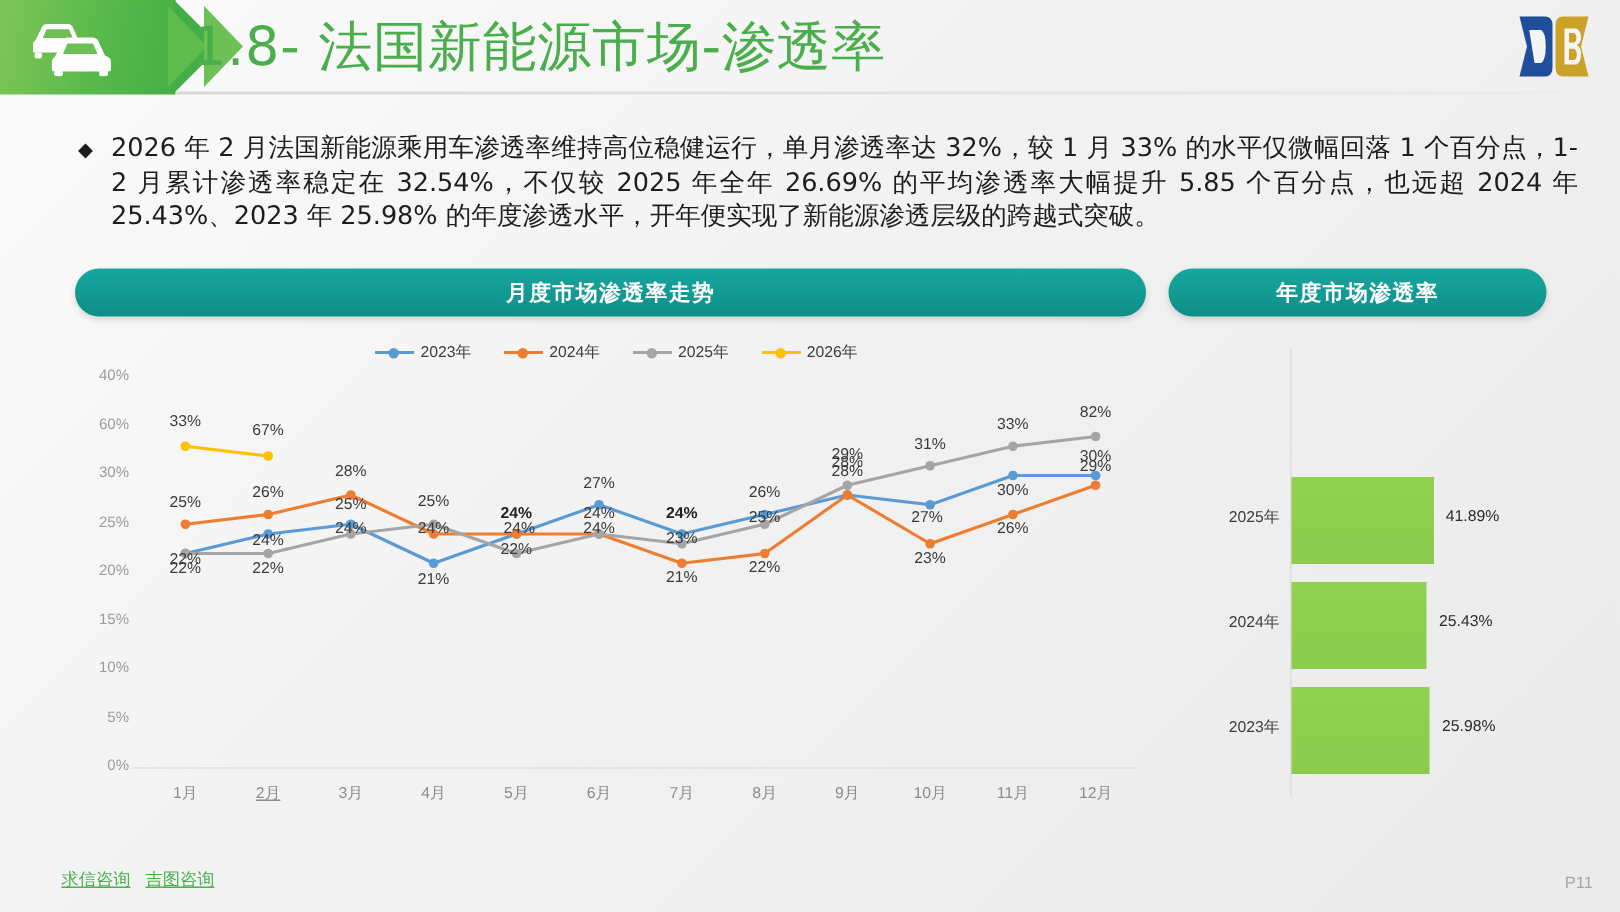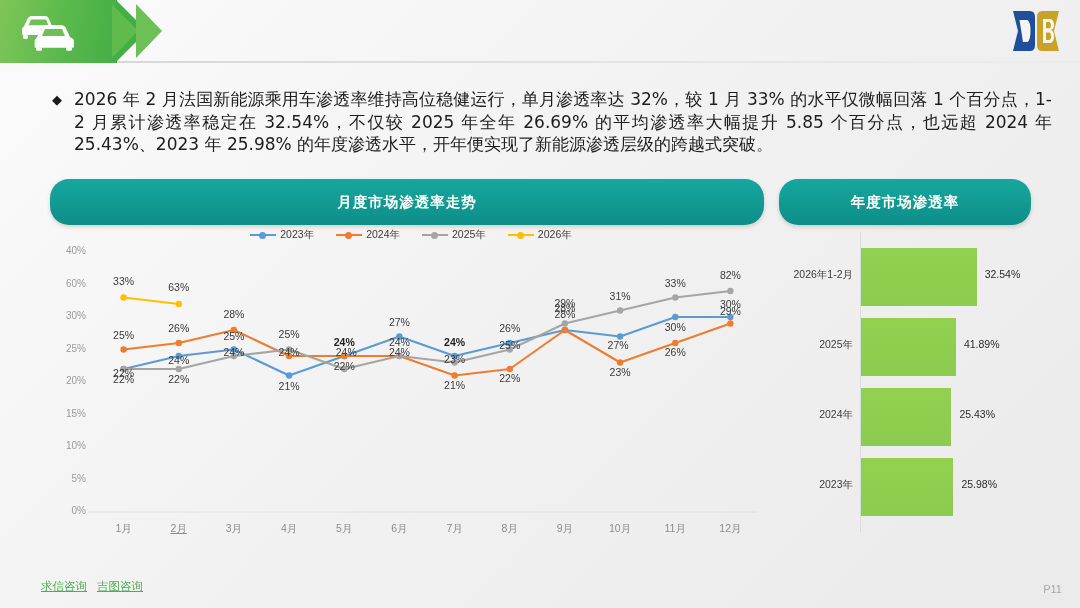--- a/index.html
+++ b/index.html
@@ -40,21 +40,21 @@
   
   .summary { position:absolute; left:52px; top:88px; width:1000px; display:flex; gap:12px; }
   .bullet { color:#1b1b1b; font-size:13px; line-height:22px; flex:0 0 auto; padding-top:1px; }
   .summary-text {
     font-size:17px; line-height:22.5px; color:#1d1d1d; text-align:justify;
     font-family:"DejaVu Sans","Liberation Sans",sans-serif;
   }
 
   
   .ptitle {
-    position:absolute; height:46px; border-radius:19px;
+    position:absolute; height:32px; border-radius:19px;
     background:linear-gradient(180deg,#16a79e 0%,#0e8e88 100%);
     color:#fff; font-size:14.5px; font-weight:bold; letter-spacing:1px;
     display:flex; align-items:center; justify-content:center;
     box-shadow:0 2px 4px rgba(0,0,0,.15);
     font-family:"DejaVu Sans","Liberation Sans",sans-serif;
   }
   .ptitle-left  { left:50px;  top:179px; width:714px; }
   .ptitle-right { left:779px; top:179px; width:252px; }
 
   
@@ -105,20 +105,21 @@
       <g fill="#ffffff">
         <path d="M19 24 L23.5 14.5 Q24.7 12 27.6 12 L43.5 12 Q46.4 12 47.6 14.5 L52 24 L54.3 25.2 Q56 26 56 28.2 L56 33.5 Q56 34.7 54.6 34.7 L18 34.7 Q16.6 34.7 16.6 33.5 L16.6 28.2 Q16.6 26 18.4 25.2 Z"></path>
         <rect x="18" y="34.2" width="6" height="3.6" rx="1.4"></rect>
         <rect x="48" y="34.2" width="6" height="3.6" rx="1.4"></rect>
       </g>
       <path d="M27 16 L44 16 L47 23 L24 23 Z" fill="#6cc055"></path>
     </svg>
   </div>
   <div class="chev chev1"></div>
   <div class="chev chev2"></div>
+  <div class="hdr-title">1.8- 法国新能源市场-渗透率</div>
   <div class="hdr-rule"></div>
   <svg class="logo" viewBox="0 0 52 46">
     <path d="M3 3 L20 3 Q25 3 25 9 L25 37 Q25 43 20 43 L3 43 L8 23 Z" fill="#1f4e9c"></path>
     <path d="M9.5 12 L17.5 12 Q20.5 14 20.5 23 Q20.5 32 17.5 34 L13 34 Z" fill="#f5f5f5"></path>
     <path d="M49 3 L32 3 Q27 3 27 9 L27 37 Q27 43 32 43 L49 43 L44 23 Z" fill="#c9a227"></path>
     <path d="M33 11 L41 11 Q44 12.5 44 17 Q44 21 41 22 Q44 23 44 28 Q44 33.5 41 35 L33 35 Z" fill="#f5f5f5"></path>
     <path d="M36 14 L39.5 14 Q41 15 41 17.3 Q41 19.6 39.5 20.3 L36 20.3 Z" fill="#c9a227"></path>
     <path d="M36 24.5 L39.5 24.5 Q41.2 25.5 41.2 28.5 Q41.2 31.4 39.5 32 L36 32 Z" fill="#c9a227"></path>
   </svg>
 </div>
@@ -263,31 +264,26 @@
       <div class="dlabel" style="left: 219.083px; top: 105.5px;">25%</div>
       <div class="dlabel" style="left: 274.25px; top: 138px;">22%</div>
       <div class="dlabel" style="left: 329.417px; top: 124px;">24%</div>
       <div class="dlabel" style="left: 384.583px; top: 130.5px;">23%</div>
       <div class="dlabel" style="left: 439.75px; top: 116.5px;">25%</div>
       <div class="dlabel" style="left: 494.917px; top: 74.5px;">29%</div>
       <div class="dlabel" style="left: 550.083px; top: 67.5px;">31%</div>
       <div class="dlabel" style="left: 605.25px; top: 54.5px;">33%</div>
       <div class="dlabel" style="left: 660.417px; top: 47px;">82%</div>
       <div class="dlabel" style="left: 53.5833px; top: 52.5px;">33%</div>
-      <div class="dlabel" style="left: 108.75px; top: 59px;">63%</div>
+      <div class="dlabel" style="left: 108.75px; top: 59px;">67%</div>
     </div>
 </div>
 
 <div class="barchart" id="barchart">
   <div class="bar-axis"></div>
-<div class="bar-row" style="top: 8px;">
-      <div class="bar-cat">2026年1-2月</div>
-      <div class="bar-fill" style="width:115.7px"></div>
-      <div class="bar-val" style="left:205.7px">32.54%</div>
-    </div>
     <div class="bar-row" style="top: 78px;">
       <div class="bar-cat">2025年</div>
       <div class="bar-fill" style="width:94.9px"></div>
       <div class="bar-val" style="left:184.9px">41.89%</div>
     </div>
     <div class="bar-row" style="top: 148px;">
       <div class="bar-cat">2024年</div>
       <div class="bar-fill" style="width:90.4px"></div>
       <div class="bar-val" style="left:180.4px">25.43%</div>
     </div>

